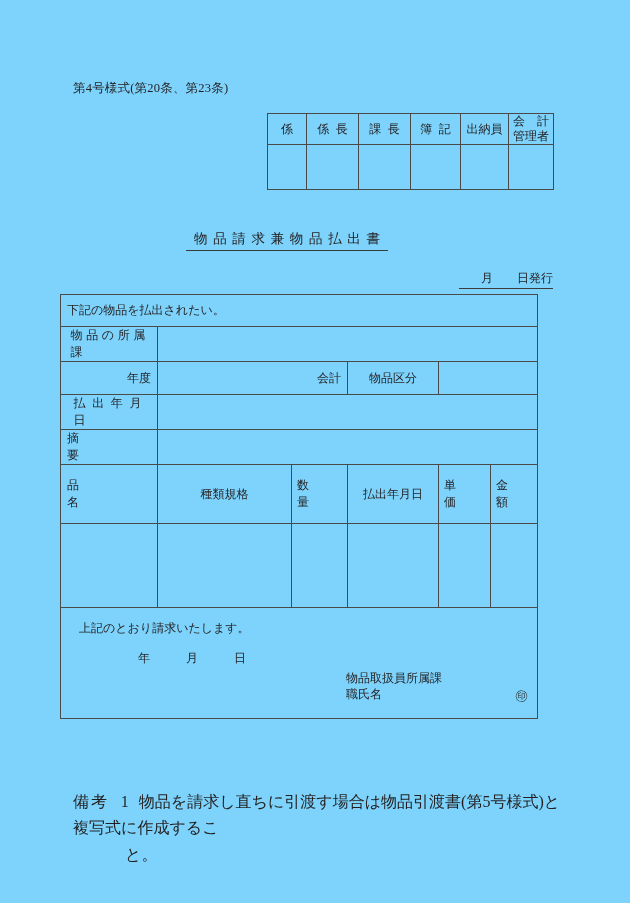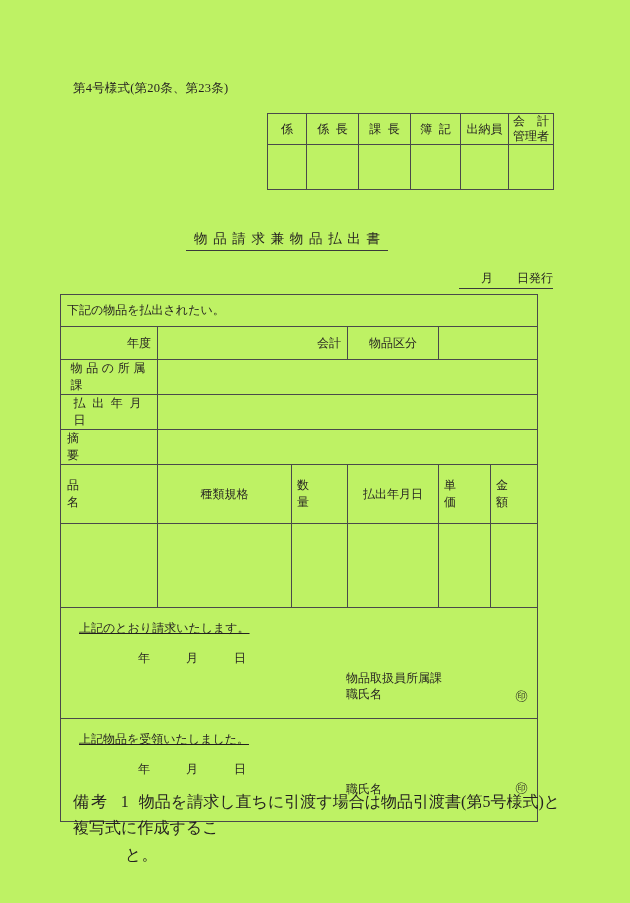--- a/index.html
+++ b/index.html
@@ -12,21 +12,21 @@
     height: 903px;
     position: relative;
     font-family: "Liberation Serif", "DejaVu Serif", serif;
     color: #231f20;
     overflow: hidden;
   }
 
   .page {
     position: absolute;
     inset: 0;
-    background: #bef264;
+    background: #7dd3fc;
   }
 
   
   .doc-head {
     position: absolute;
     left: 73px;
     top: 80px;
     font-size: 12.5px;
     letter-spacing: 0.2px;
     white-space: nowrap;
@@ -128,21 +128,20 @@
     height: 102px;
     vertical-align: top;
     padding: 0;
     position: relative;
   }
   .sign-text {
     position: absolute;
     left: 18px;
     top: 12px;
     font-size: 12px;
-    text-decoration: underline;
   }
   .sign-date {
     position: absolute;
     left: 77px;
     top: 42px;
     font-size: 12px;
     white-space: pre;
   }
   .sign-names {
     position: absolute;
@@ -244,33 +243,33 @@
       <col style="width:52px">
       <col style="width:47px">
     </colgroup>
 
     <tbody>
         <tr class="row-note">
       <td colspan="7" class="cell-lead">下記の物品を払出されたい。</td>
     </tr>
 
     <tr>
+      <td>
+        <span class="lbl-spread">
+              <span class="sp1">物品の所属課</span>
+            </span>
+      </td>
+      <td colspan="6"></td>
+    </tr>
+
+    <tr>
       <td class="lbl-right">年度</td>
       <td colspan="2" class="lbl-right">会計</td>
       <td colspan="2" class="lbl-center" style="padding:0 3px">物品区分</td>
       <td colspan="2"></td>
-    </tr>
-
-    <tr>
-      <td>
-        <span class="lbl-spread">
-              <span class="sp1">物品の所属課</span>
-            </span>
-      </td>
-      <td colspan="6"></td>
     </tr>
 
     <tr>
       <td>
         <span class="sp2">払出年月日</span>
       </td>
       <td colspan="6"></td>
     </tr>
 
     <tr>
@@ -321,30 +320,20 @@
         <div class="sign-text">上記のとおり請求いたします。</div>
         <div class="sign-date">年　　　月　　　日</div>
         <div class="sign-names">
           <div>物品取扱員所属課</div>
           <div>職氏名</div>
         </div>
         <div class="seal seal-a">㊞</div>
       </td>
     </tr>
 
-    <tr class="sign-block2">
-      <td colspan="7">
-        <div class="sign-text">上記物品を受領いたしました。</div>
-        <div class="sign-date">年　　　月　　　日</div>
-        <div class="sign-names2">
-          <div>職氏名</div>
-        </div>
-        <div class="seal seal-b">㊞</div>
-      </td>
-    </tr>
   </tbody>
     </table>
 
   <div class="remark">
     <span class="r-label">備考</span><span class="r-num">1</span><span>物品を請求し直ちに引渡す場合は物品引渡書(第5号様式)と複写式に作成するこ</span>
     <span class="r-cont">と。</span>
   </div>
 
 </div>
 

